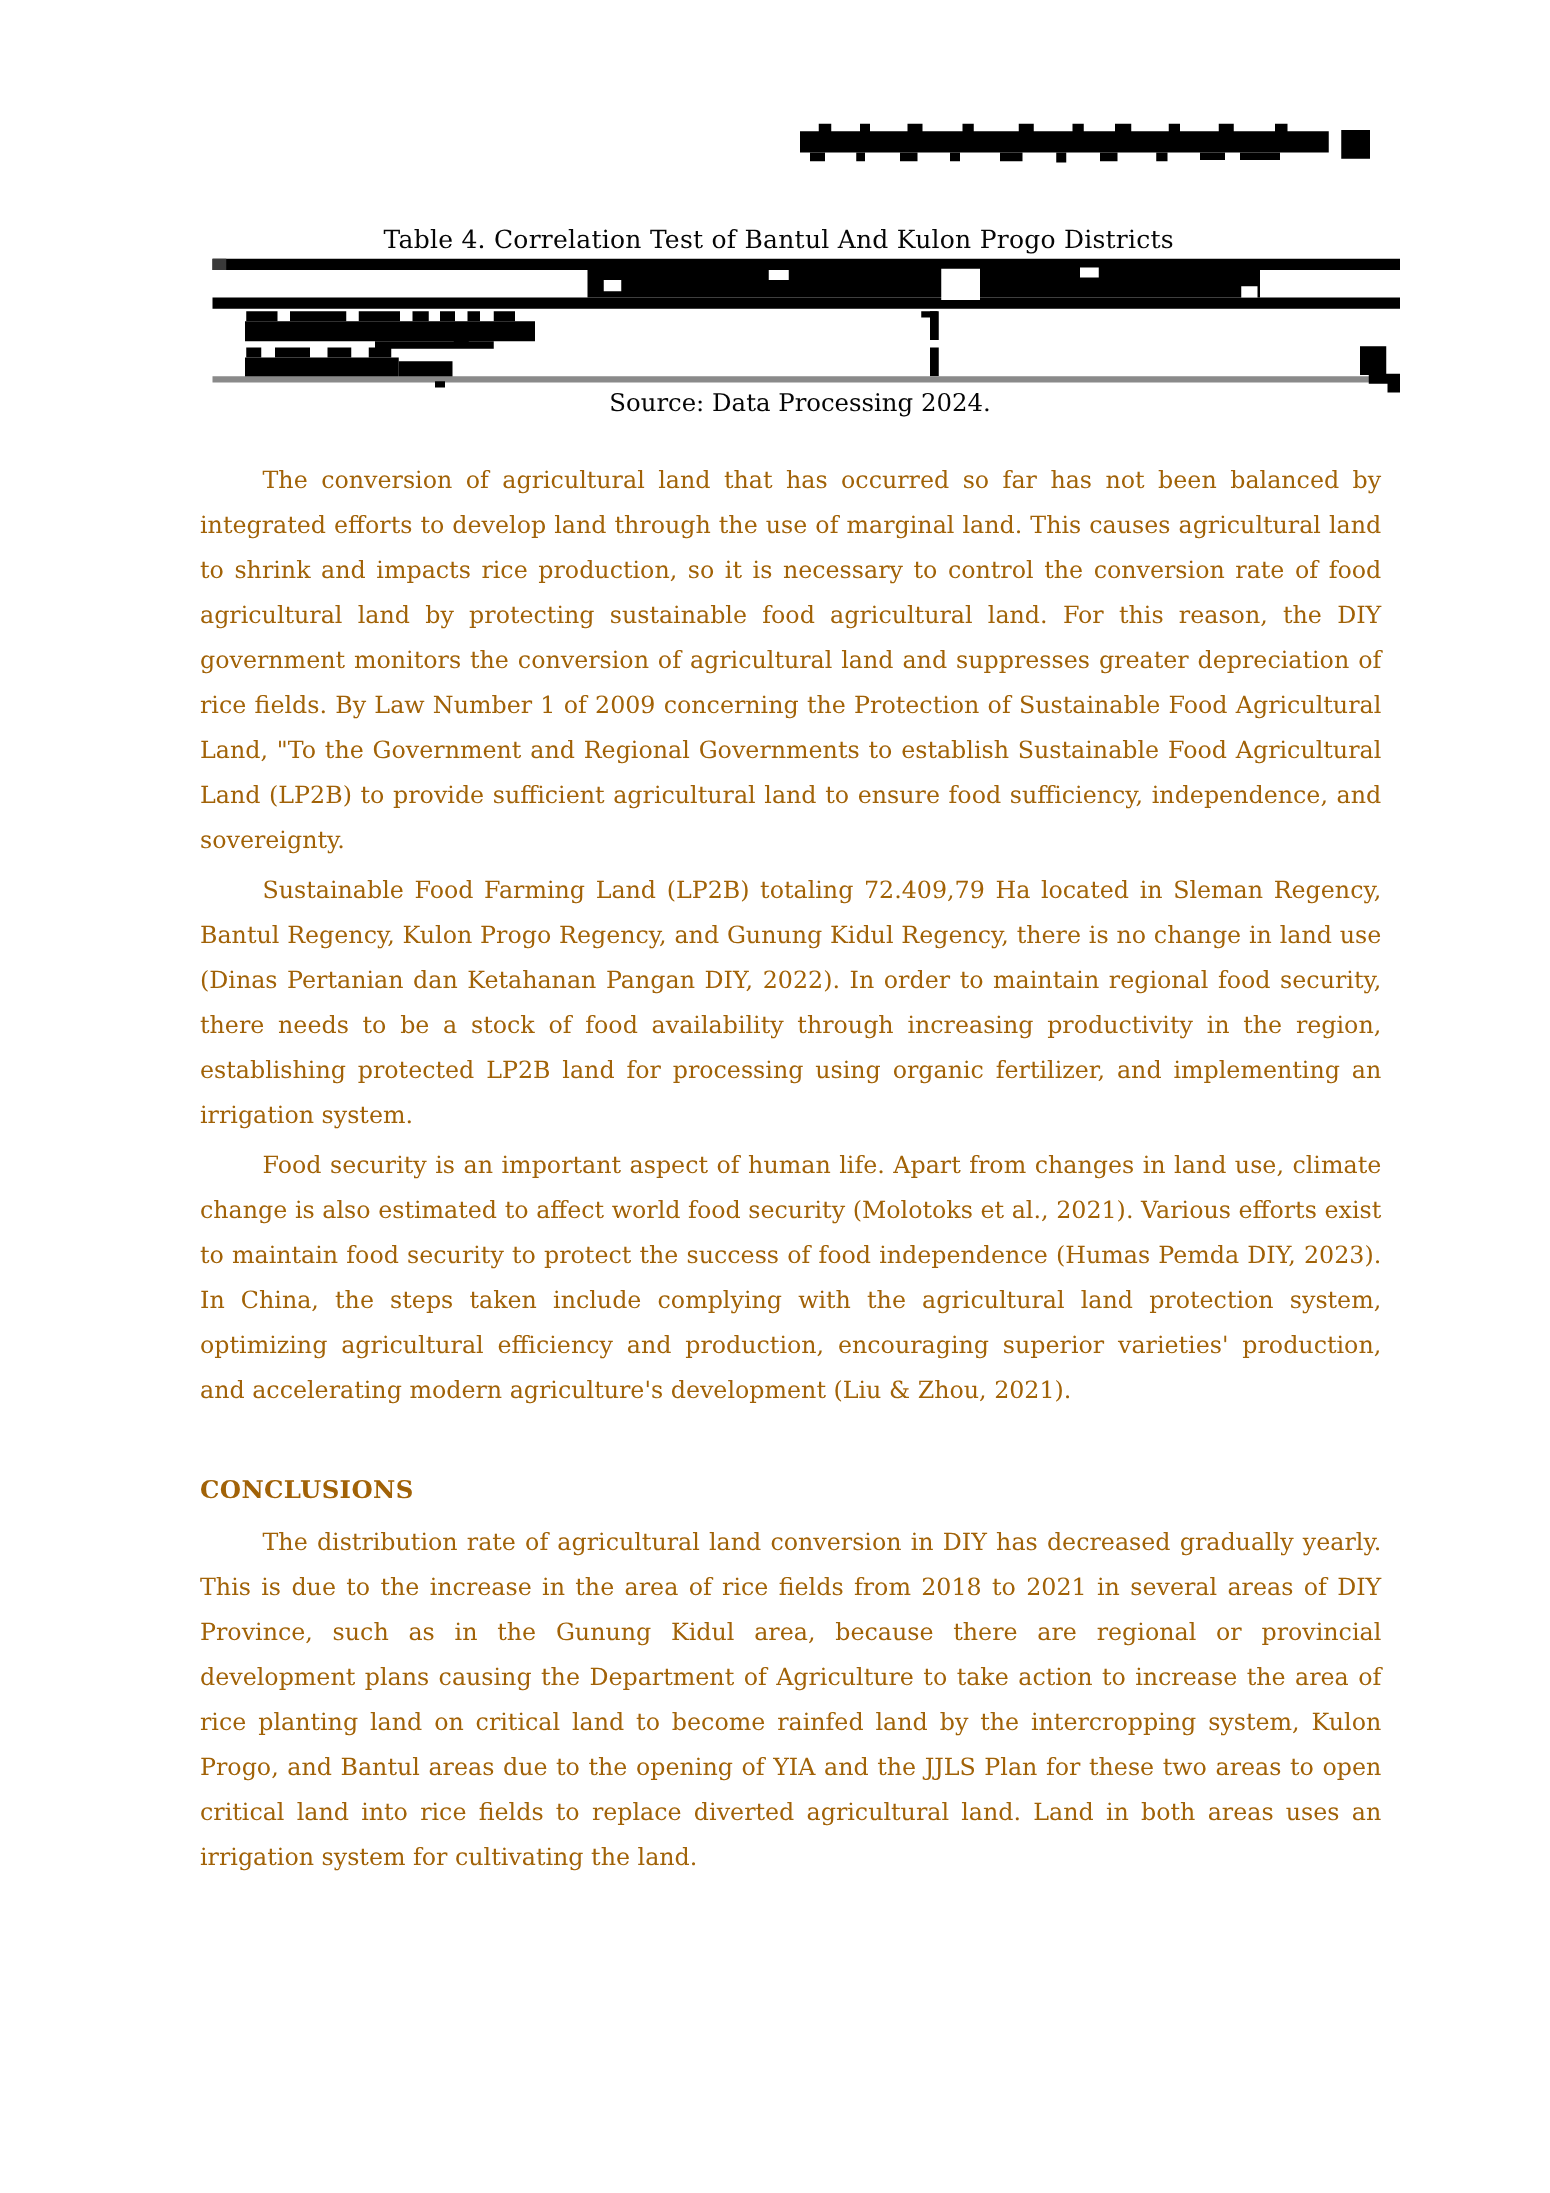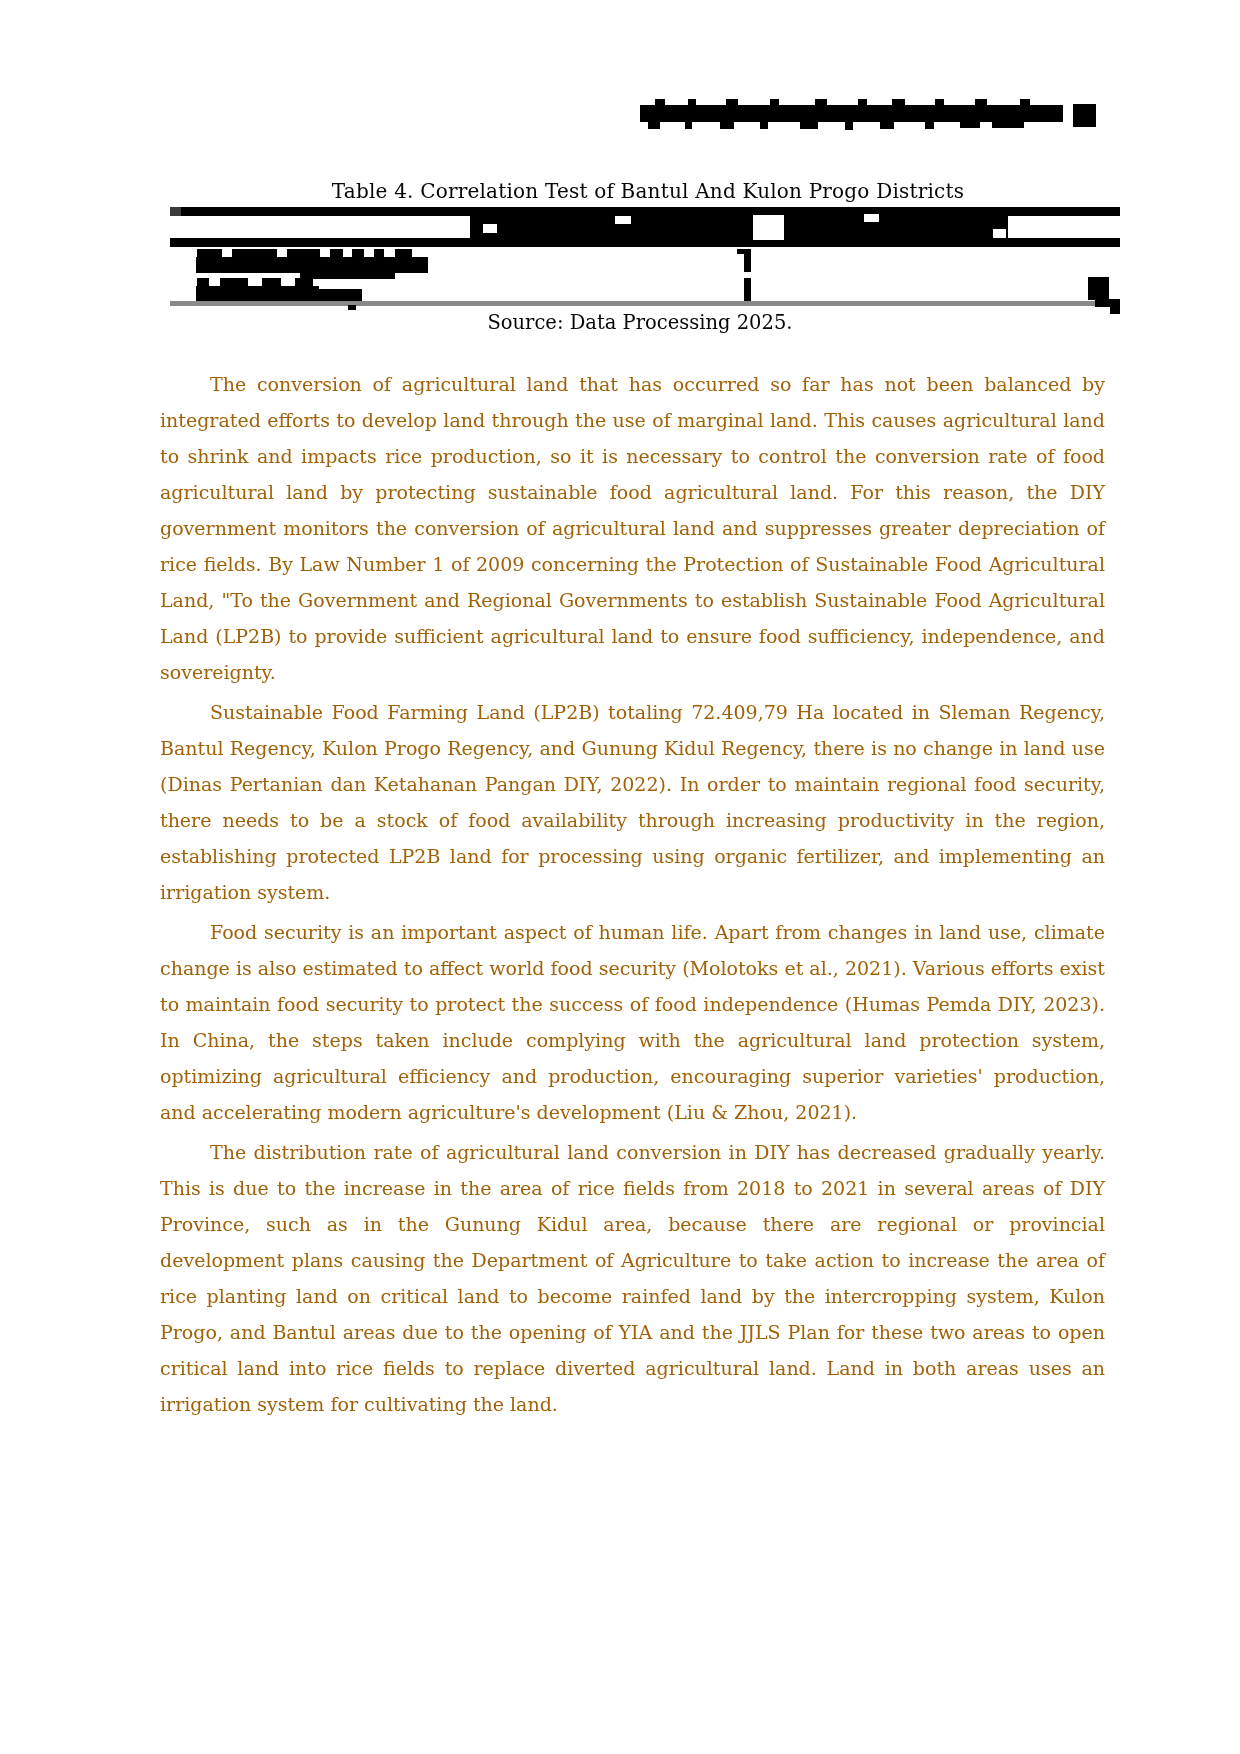--- a/index.html
+++ b/index.html
@@ -8,21 +8,21 @@
     width:1240px;height:1754px;
     background:#ffffff;
     margin:0 auto;
     overflow:hidden;
     font-family:"DejaVu Serif","Liberation Serif",serif;
     color:#000;
   }
   .abs{position:absolute;}
   .redaction-svg{display:block;}
   .table-title{
-    left:168px;top:176px;width:960px;
+    left:143px;top:176px;width:960px;
     text-align:center;
     font-size:20px;line-height:30px;
     letter-spacing:.2px;
     color:#060606;
   }
   .source-caption{
     left:160px;top:308px;width:960px;
     text-align:center;
     font-size:19.5px;line-height:30px;
     color:#060606;
@@ -120,22 +120,23 @@
 
       <rect x="928" y="75" width="21" height="23"></rect>
 
       <rect x="10" y="99" width="950" height="5" fill="#8a8a8a"></rect>
       <rect x="935" y="97" width="25" height="8"></rect>
       <rect x="188" y="103" width="8" height="5"></rect>
       <rect x="950" y="104" width="10" height="8"></rect>
     </g>
   </svg>
 
-  <div class="abs source-caption">Source: Data Processing 2025.</div>
+  <div class="abs source-caption">Source: Data Processing 2024.</div>
 
   <div class="abs body-text">
     <p>The conversion of agricultural land that has occurred so far has not been balanced by integrated efforts to develop land through the use of marginal land. This causes agricultural land to shrink and impacts rice production, so it is necessary to control the conversion rate of food agricultural land by protecting sustainable food agricultural land. For this reason, the DIY government monitors the conversion of agricultural land and suppresses greater depreciation of rice fields. By Law Number 1 of 2009 concerning the Protection of Sustainable Food Agricultural Land, "To the Government and Regional Governments to establish Sustainable Food Agricultural Land (LP2B) to provide sufficient agricultural land to ensure food sufficiency, independence, and sovereignty.</p>
     <p>Sustainable Food Farming Land (LP2B) totaling 72.409,79 Ha located in Sleman Regency, Bantul Regency, Kulon Progo Regency, and Gunung Kidul Regency, there is no change in land use (Dinas Pertanian dan Ketahanan Pangan DIY, 2022). In order to maintain regional food security, there needs to be a stock of food availability through increasing productivity in the region, establishing protected LP2B land for processing using organic fertilizer, and implementing an irrigation system.</p>
     <p>Food security is an important aspect of human life. Apart from changes in land use, climate change is also estimated to affect world food security (Molotoks et al., 2021). Various efforts exist to maintain food security to protect the success of food independence (Humas Pemda DIY, 2023). In China, the steps taken include complying with the agricultural land protection system, optimizing agricultural efficiency and production, encouraging superior varieties' production, and accelerating modern agriculture's development (Liu &amp; Zhou, 2021).</p>
+    <h2>CONCLUSIONS</h2>
     <p>The distribution rate of agricultural land conversion in DIY has decreased gradually yearly. This is due to the increase in the area of rice fields from 2018 to 2021 in several areas of DIY Province, such as in the Gunung Kidul area, because there are regional or provincial development plans causing the Department of Agriculture to take action to increase the area of rice planting land on critical land to become rainfed land by the intercropping system, Kulon Progo, and Bantul areas due to the opening of YIA and the JJLS Plan for these two areas to open critical land into rice fields to replace diverted agricultural land. Land in both areas uses an irrigation system for cultivating the land.</p>
   </div>
 
 </div>
 
 </body></html>

